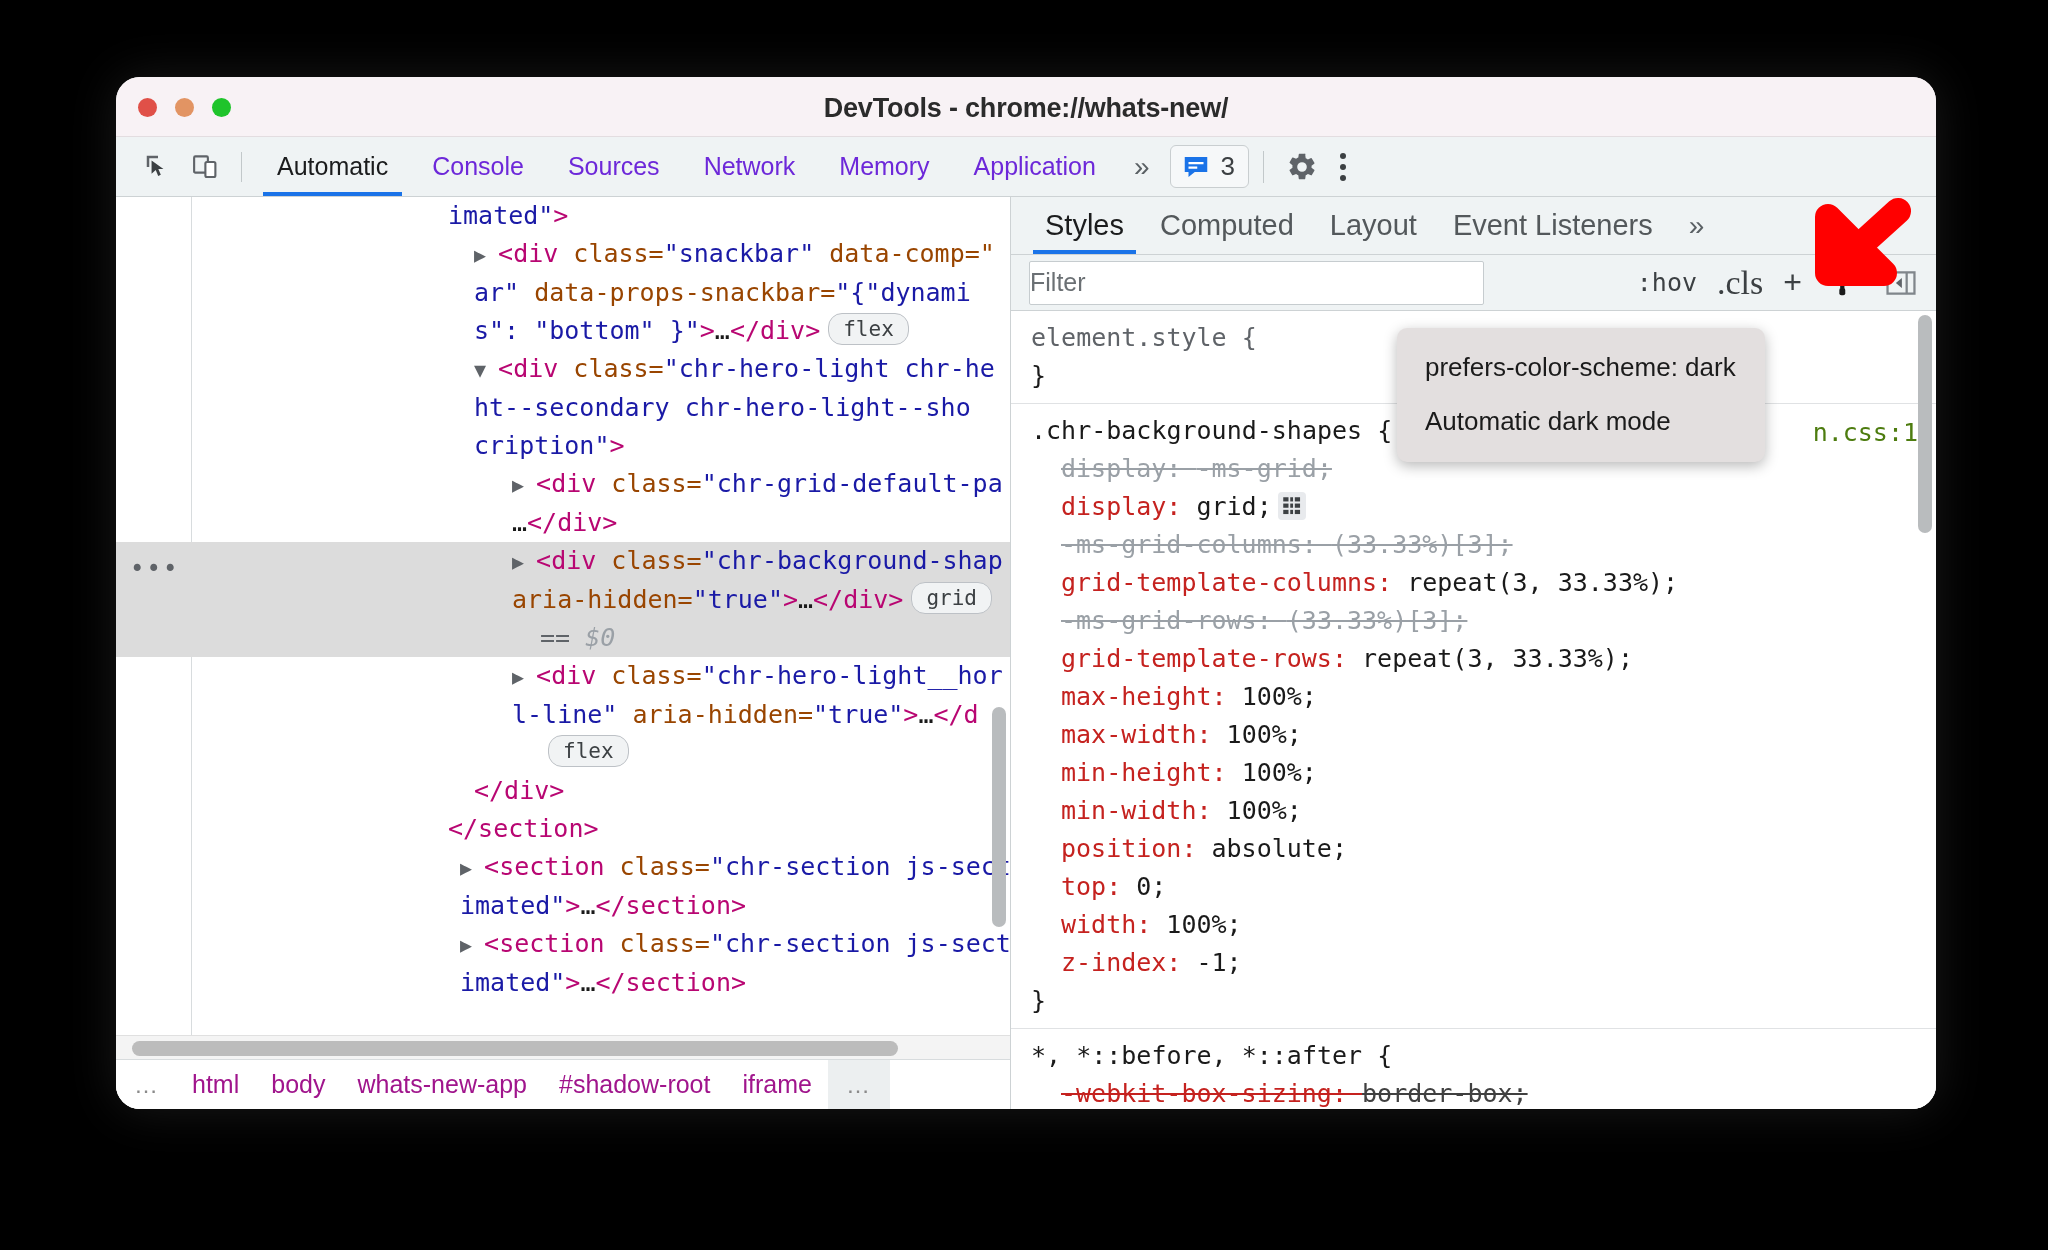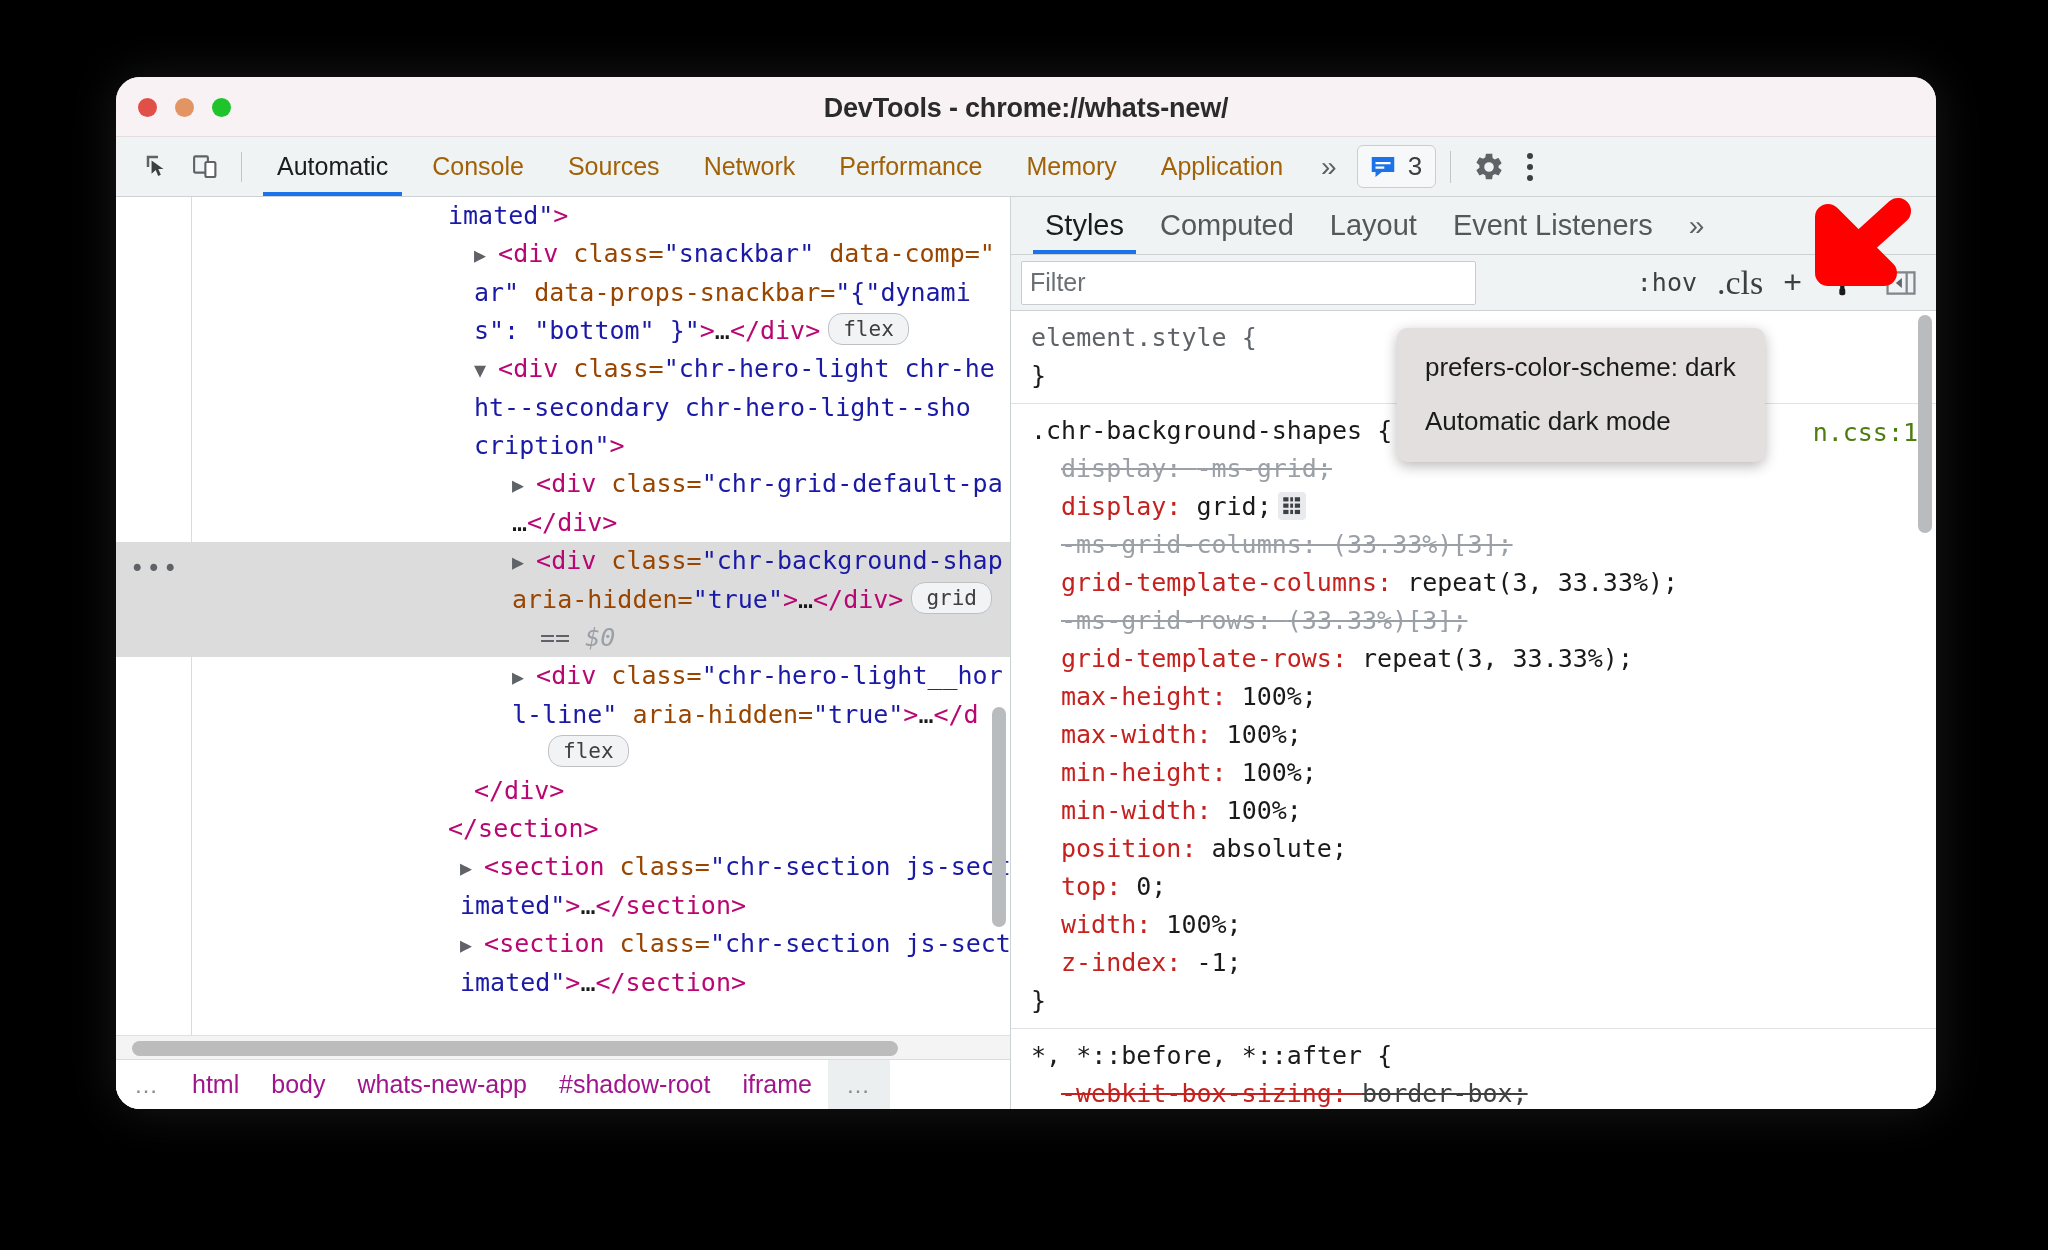--- a/index.html
+++ b/index.html
@@ -70,21 +70,21 @@
     background: #c2c8ca;
     margin: 0 13px 0 11px;
   }
   .tabs { display: flex; align-items: center; height: 100%; }
   .tab {
     position: relative;
     padding: 0 22px;
     height: 100%;
     display: flex; align-items: center;
     font-size: 25px;
-    color: #a16207;
+    color: #6d28d9;
     white-space: nowrap;
   }
   .tab.active { color: #1b1c1d; font-weight: 500; }
   .tab.active::after {
     content: ""; position: absolute;
     left: 8px; right: 8px; bottom: 0; height: 4px;
     background: #1a73e8;
   }
   .chev-more {
     padding: 0 16px; font-size: 28px; color: #5a6064;
@@ -258,22 +258,22 @@
     display: flex; align-items: center;
     padding: 0 12px 0 10px;
   }
   .filter-input {
     flex: 0 0 455px;
     height: 44px;
     background: #ffffff;
     border: 1px solid #c6cccf;
     border-radius: 2px;
     display: flex; align-items: center;
-    padding-left: 8px;
-    font-size: 25px; color: #6b7074;
+    padding-left: 0;
+    font-size: 25px; color: #6b7074; margin-left: 8px;
   }
   .fb-spacer { flex: 1; }
   .hov-btn { font-size: 25px; color: #3c4043; padding: 0 10px; font-family: "DejaVu Sans Mono", monospace;}
   .cls-btn { font-size: 34px; color: #3c4043; padding: 0 10px; font-family: Liberation Serif, serif;}
   .plus-btn { font-size: 32px; color: #3c4043; padding: 0 14px 0 10px; }
   .brush-btn { padding: 0 10px; display:flex; align-items:center;}
   .panel-toggle-btn { padding: 0 6px 0 14px; display:flex; align-items:center;}
 
   .css-scroll {
     position: absolute;
@@ -385,21 +385,20 @@
           <rect x="11.5" y="8" width="8" height="12" rx="1.2" fill="#fff" stroke="#5f6368" stroke-width="1.7"></rect>
         </svg>
       </div>
       <div class="tb-sep"></div>
 
       <div class="tabs">
         <div class="tab active">Automatic</div>
         <div class="tab">Console</div>
         <div class="tab">Sources</div>
         <div class="tab">Network</div>
-        <div class="tab">Performance</div>
         <div class="tab">Memory</div>
         <div class="tab">Application</div>
       </div>
       <div class="chev-more">»</div>
 
       <div class="issues-badge">
         <svg width="30" height="30" viewBox="0 0 24 24">
           <path d="M3 4 h18 v12 h-10 l-5 4 v-4 H3 Z" fill="#1a73e8"></path>
           <rect x="6" y="8" width="12" height="1.8" fill="#ffffff"></rect>
           <rect x="6" y="11.6" width="7" height="1.8" fill="#ffffff"></rect>

